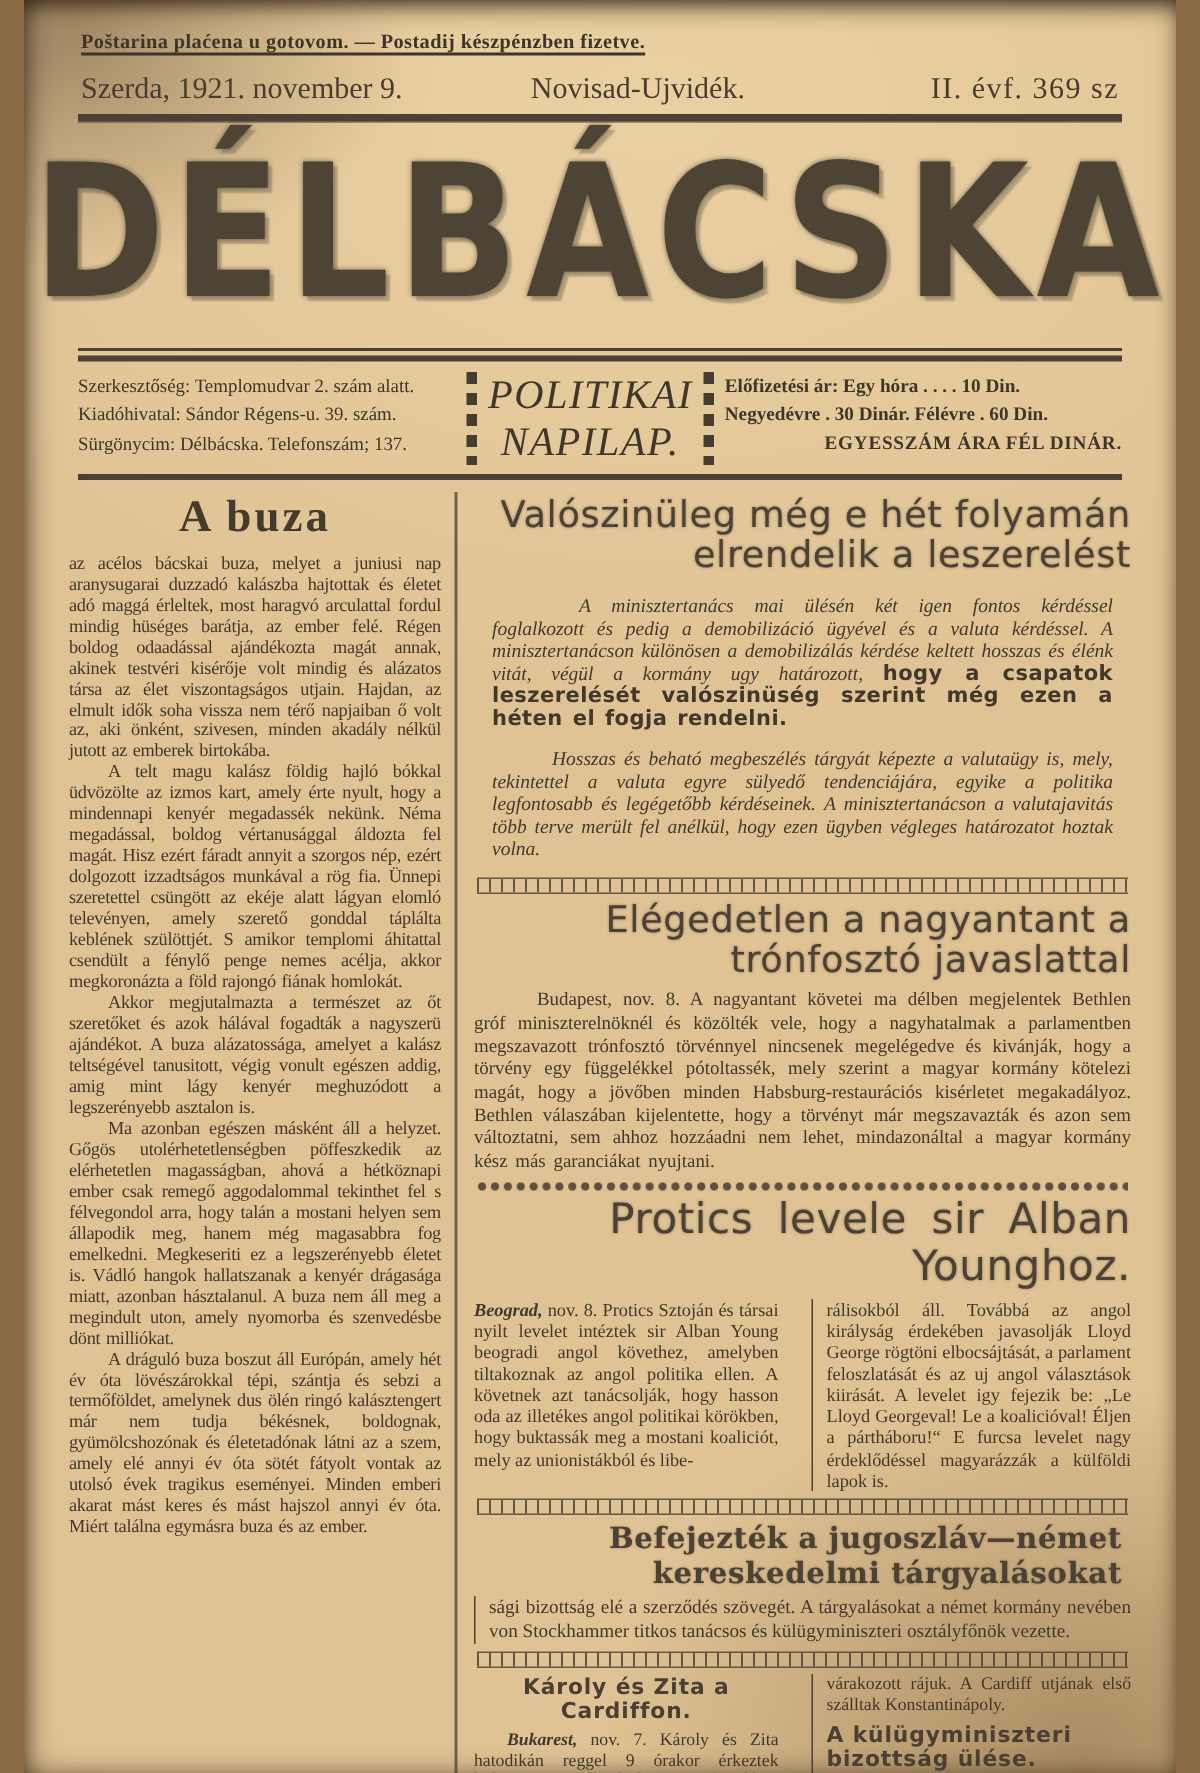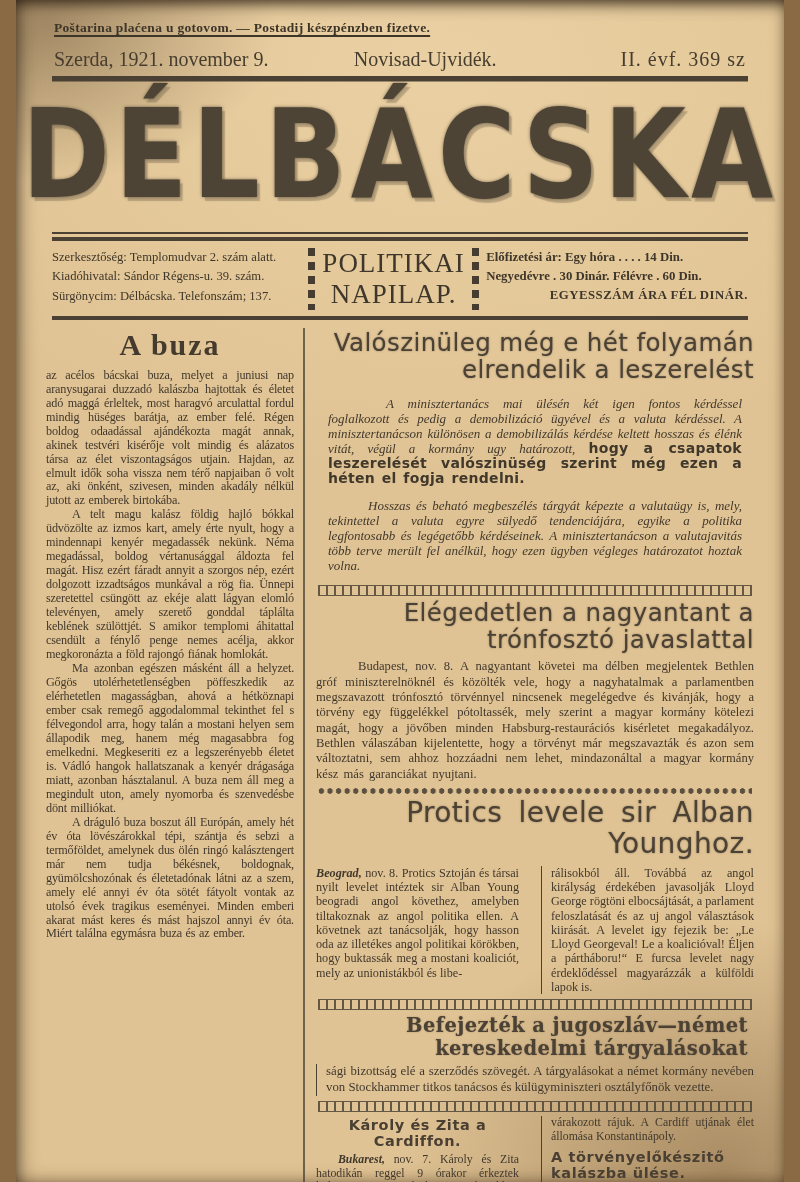--- a/index.html
+++ b/index.html
@@ -36,21 +36,21 @@
     font-family:"DejaVu Sans", sans-serif;font-weight:bold;
     font-size:106px;line-height:1.12;letter-spacing:5px;
     color:#4e4436;
     transform:scaleY(1.16);transform-origin:50% 20%;
     text-shadow:0 0 3px rgba(72,60,46,.75), 3px 3px 1px rgba(72,60,46,.28);
   }
   .rule-double{margin:0 36px;border-top:2px solid #4a4134;border-bottom:4px solid #4a4134;height:3px;}
   
   .info-band{display:flex;margin:0 36px;padding:7px 0 6px;border-bottom:4px solid #4a4134;}
   .info-left{width:272px;font-size:12.6px;line-height:1.55;color:#3e362a;}
-  .info-center{flex:1;align-self:center;text-align:center;font-size:27px;letter-spacing:1px;color:#3f372b;}
+  .info-center{flex:1;align-self:center;text-align:center;font-size:27px;letter-spacing:1px;color:#3f372b;font-style:italic;}
   .info-right{width:286px;font-size:12.8px;line-height:1.5;font-weight:bold;color:#3e362a;}
   .info-right .r3{text-align:right;letter-spacing:.5px;}
   .vdash{width:8px;margin:0 7px;background:repeating-linear-gradient(180deg,#463d30 0 8px,transparent 8px 14px);}
   
   .content{display:flex;margin:8px 30px 0;}
   .col-left{width:248px;padding-right:9px;}
   .vrule{width:2px;background:#4a4134;opacity:.75;}
   .col-right{flex:1;padding-left:11px;}
   
   .lead-title{margin:0 0 7px;text-align:center;font-size:30px;font-weight:bold;letter-spacing:2px;color:#44user3b2e;color:#443b2e;}
@@ -123,32 +123,33 @@
   <div class="info-band">
     <div class="info-left">
       <div>Szerkesztőség: Templomudvar 2. szám alatt.</div>
       <div>Kiadóhivatal: Sándor Régens-u. 39. szám.</div>
       <div>Sürgönycim: Délbácska.  Telefonszám; 137.</div>
     </div>
     <div class="vdash"></div>
     <div class="info-center">POLITIKAI NAPILAP.</div>
     <div class="vdash"></div>
     <div class="info-right">
-      <div>Előfizetési ár: Egy hóra .  .  .  . 14 Din.</div>
+      <div>Előfizetési ár: Egy hóra .  .  .  . 10 Din.</div>
       <div>Negyedévre . 30 Dinár.  Félévre . 60 Din.</div>
       <div class="r3">EGYESSZÁM ÁRA FÉL DINÁR.</div>
     </div>
   </div>
 
   <div class="content">
 
     <div class="col-left">
       <div class="lead-title">A buza</div>
       <p class="lead-p">az acélos bácskai buza, melyet a juniusi nap aranysugarai duzzadó kalászba hajtottak és életet adó maggá érleltek, most haragvó arculattal fordul mindig hüséges barátja, az ember felé. Régen boldog odaadással ajándékozta magát annak, akinek testvéri kisérője volt mindig és alázatos társa az élet viszontagságos utjain. Hajdan, az elmult idők soha vissza nem térő napjaiban ő volt az, aki önként, szivesen, minden akadály nélkül jutott az emberek birtokába.</p>
       <p class="lead-p">A telt magu kalász földig hajló bókkal üdvözölte az izmos kart, amely érte nyult, hogy a mindennapi kenyér megadassék nekünk. Néma megadással, boldog vértanusággal áldozta fel magát. Hisz ezért fáradt annyit a szorgos nép, ezért dolgozott izzadtságos munkával a rög fia. Ünnepi szeretettel csüngött az ekéje alatt lágyan elomló televényen, amely szerető gonddal táplálta keblének szülöttjét. S amikor templomi áhitattal csendült a fénylő penge nemes acélja, akkor megkoronázta a föld rajongó fiának homlokát.</p>
+      <p class="lead-p">Akkor megjutalmazta a természet az őt szeretőket és azok hálával fogadták a nagyszerü ajándékot. A buza alázatossága, amelyet a kalász teltségével tanusitott, végig vonult egészen addig, amig mint lágy kenyér meghuzódott a legszerényebb asztalon is.</p>
       <p class="lead-p">Ma azonban egészen másként áll a helyzet. Gőgös utolérhetetlenségben pöffeszkedik az elérhetetlen magasságban, ahová a hétköznapi ember csak remegő aggodalommal tekinthet fel s félvegondol arra, hogy talán a mostani helyen sem állapodik meg, hanem még magasabbra fog emelkedni. Megkeseriti ez a legszerényebb életet is. Vádló hangok hallatszanak a kenyér drágasága miatt, azonban hásztalanul. A buza nem áll meg a megindult uton, amely nyomorba és szenvedésbe dönt milliókat.</p>
       <p class="lead-p">A dráguló buza boszut áll Európán, amely hét év óta lövészárokkal tépi, szántja és sebzi a termőföldet, amelynek dus ölén ringó kalásztengert már nem tudja békésnek, boldognak, gyümölcshozónak és életetadónak látni az a szem, amely elé annyi év óta sötét fátyolt vontak az utolsó évek tragikus eseményei. Minden emberi akarat mást keres és mást hajszol annyi év óta. Miért találna egymásra buza és az ember.</p>
     </div>
 
     <div class="vrule"></div>
 
     <div class="col-right">
 
       <div class="headline-xl">Valószinüleg még e hét folyamán elrendelik a leszerelést</div>
       <p class="demob-p p1"><span>A minisztertanács mai ülésén két igen fontos kérdéssel foglalkozott és pedig a demobilizáció ügyével és a valuta kérdéssel. A minisztertanácson különösen a demobilizálás kérdése keltett hosszas és élénk vitát, végül a kormány ugy határozott, </span><span class="inline-bold">hogy a csapatok leszerelését valószinüség szerint még ezen a héten el fogja rendelni.</span></p>
@@ -181,22 +182,22 @@
       </div>
 
       <div class="sep-squares"></div>
 
       <div class="twocol">
         <div class="tc-a">
           <div class="headline-sm">Károly és Zita a Cardiffon.</div>
           <p class="col-p bottom-p first"><span class="dl-bold">Bukarest,</span><span> nov. 7. Károly és Zita hatodikán reggel 9 órakor érkeztek különvonaton Galacba. Kiséretükben voltak Eszterházy gróf, Pallavicini őrgrófné, néhány gárdatiszt, hat angol tiszt, továbbá Irculesku parancsnok, a román kormány megbizottja. Károlyt és Zitát Ruzsinszky tábornok fogadta, majd a „Mária“ nevü hajóra szálltak és itt előbb misét hallgattak. A hajó öt perccel Károly és Zita megérkezése után a Szulinába indult, ahol a Cardiff</span></p>
         </div>
         <div class="tc-b">
-          <p class="col-p bottom-p">várakozott rájuk. A Cardiff utjának élet állomása Konstantinápoly.</p>
-          <div class="headline-sm left">A törvényelőkészitő kalászba ülése.</div>
+          <p class="col-p bottom-p">várakozott rájuk. A Cardiff utjának első szálltak Konstantinápoly.</p>
+          <div class="headline-sm left">A külügyminiszteri bizottság ülése.</div>
           <p class="col-p bottom-p first"><span class="dl-bold">Beograd,</span><span> nov. 7. A törvényelőkészitő bizottság hatodik rendes ülését dr. Trifunovics elnök ma délután 5 órakor nyitotta meg. Az ülés napirendjén a második és az ötödik albizottság jelentése, valamint az erdészeti és bányászati koncessziók kérdése szerepeltek.</span></p>
 
         </div>
       </div>
 
     </div>
   </div>
 </div>
 
 </body></html>

